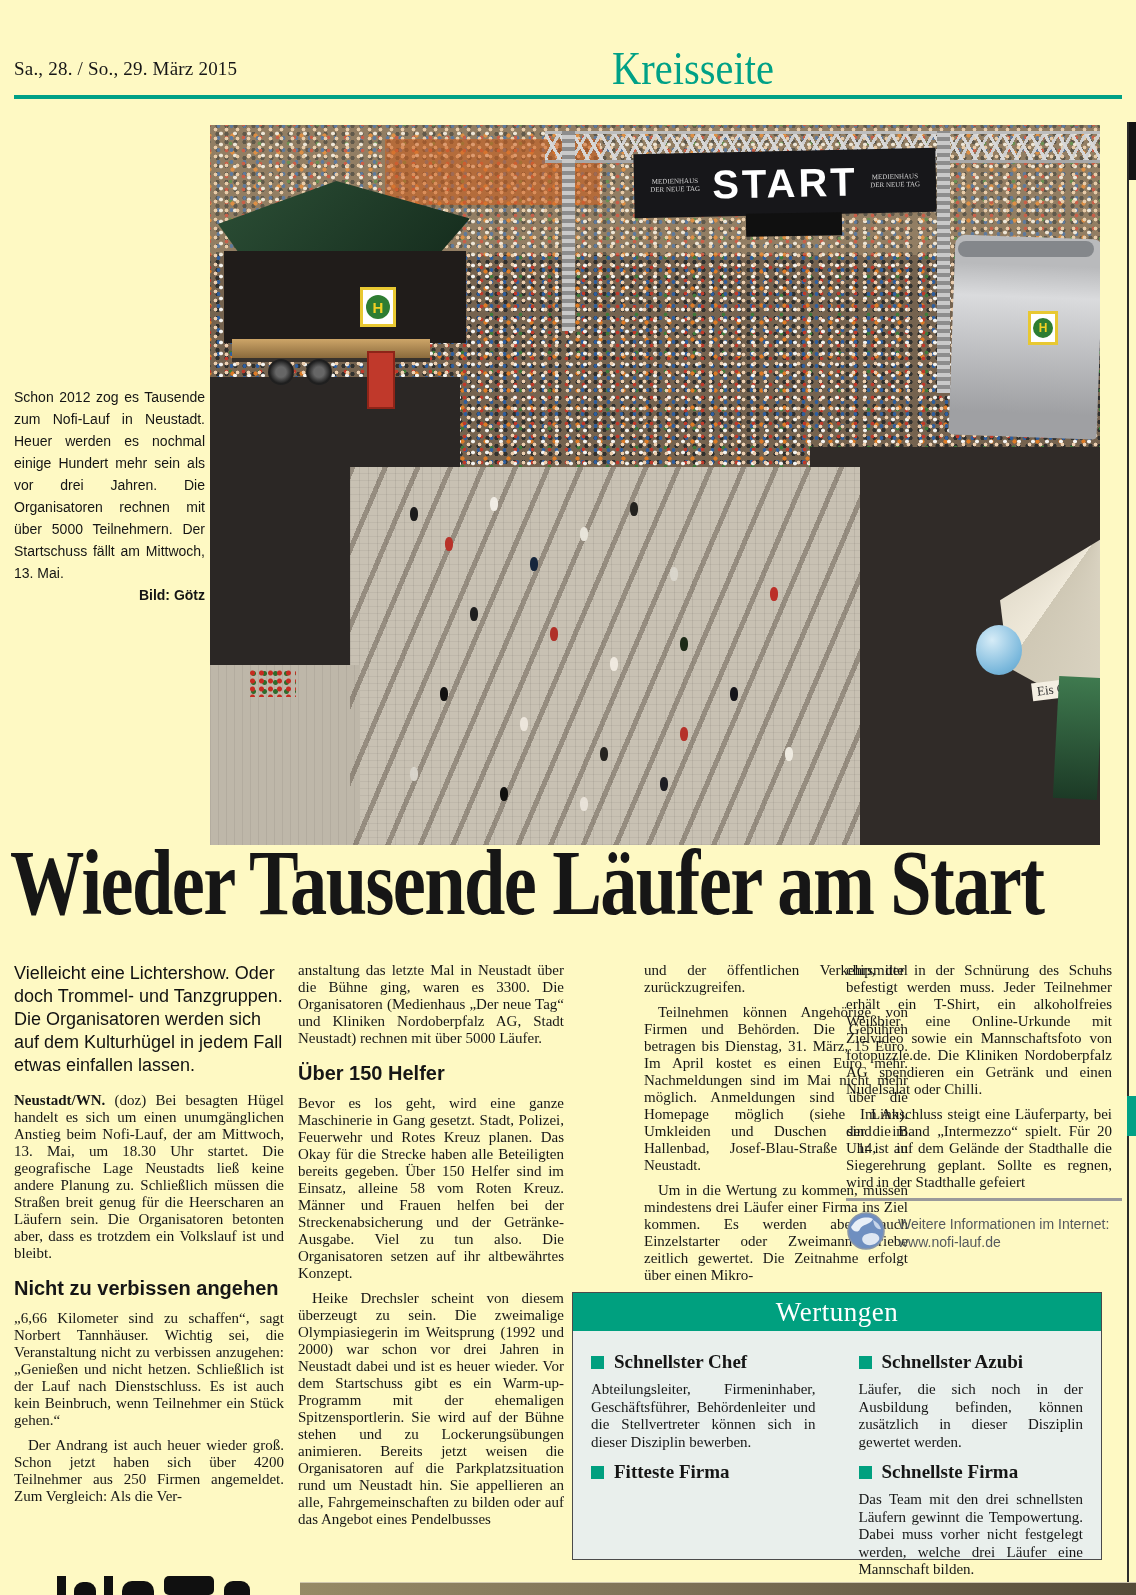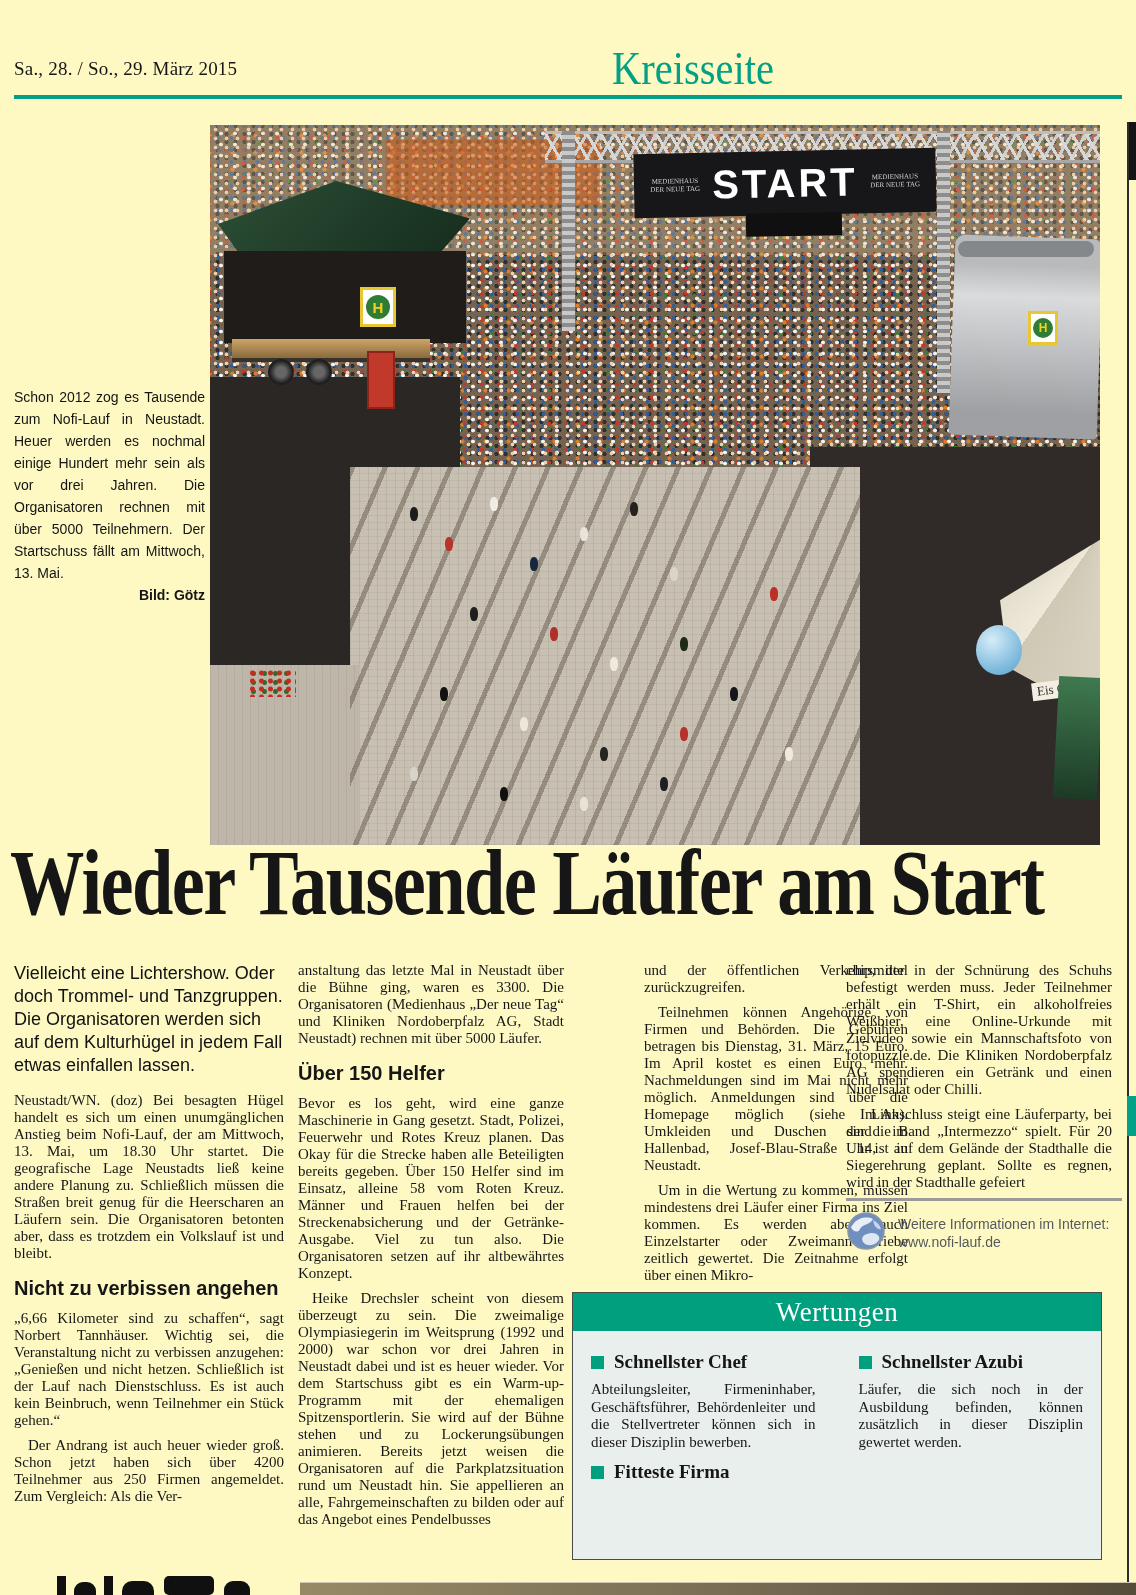--- a/index.html
+++ b/index.html
@@ -112,21 +112,21 @@
       letter-spacing:-2px;white-space:nowrap;transform:scaleX(.8);transform-origin:left top;}
 
   
   .col{top:962px;font-size:15px;line-height:17px;text-align:justify;}
   .col1{left:14px;width:270px;} .col2{left:298px;width:266px;}
   .col3{left:596px;width:264px;margin-left:48px;} .col4{left:846px;width:266px;}
   .lead{font-family:"Liberation Sans",sans-serif;font-size:18px;line-height:23px;
       text-align:left;margin:0 0 15px 0;color:#111;}
   .para{margin:0;}
   .para-ind{margin-top:8px;text-indent:14px;}
-  .byline{font-weight:normal;}
+  .byline{font-weight:bold;}
   .subhead{font-family:"Liberation Sans",sans-serif;font-weight:bold;font-size:20px;
       line-height:24px;margin:14px 0 10px 0;text-align:left;}
 
   
   .infobox{left:846px;top:1198px;width:276px;}
   .info-rule{height:3px;background:#9a9a9a;margin-bottom:9px;}
   .info-row{display:flex;align-items:center;}
   .info-globe{flex:0 0 42px;margin-right:10px;}
   .info-text{font-family:"Liberation Sans",sans-serif;font-size:14px;line-height:18px;color:#55595e;}
 
@@ -278,20 +278,27 @@
         </div>
       </div>
       <div class="w-col">
         <div class="w-item">
           <div class="w-head">
               <span class="w-bullet"></span>
               <span>Schnellster Azubi</span>
             </div>
           <div class="w-text">Läufer, die sich noch in der Ausbildung befinden, können zusätzlich in dieser Disziplin gewertet werden.</div>
         </div>
+        <div class="w-item">
+          <div class="w-head">
+              <span class="w-bullet"></span>
+              <span>Schnellste Firma</span>
+            </div>
+          <div class="w-text">Das Team mit den drei schnellsten Läufern gewinnt die Tempowertung. Dabei muss vorher nicht festgelegt werden, welche drei Läufer eine Mannschaft bilden.</div>
+        </div>
       </div>
     </div>
   </div>
 
   <div class="abs edge-line"></div>
   <div class="abs edge-block"></div>
   <div class="abs edge-teal"></div>
   <div class="abs bottom-strip"></div>
   <div class="abs frag fr1"></div>
   <div class="abs frag fr2"></div>

